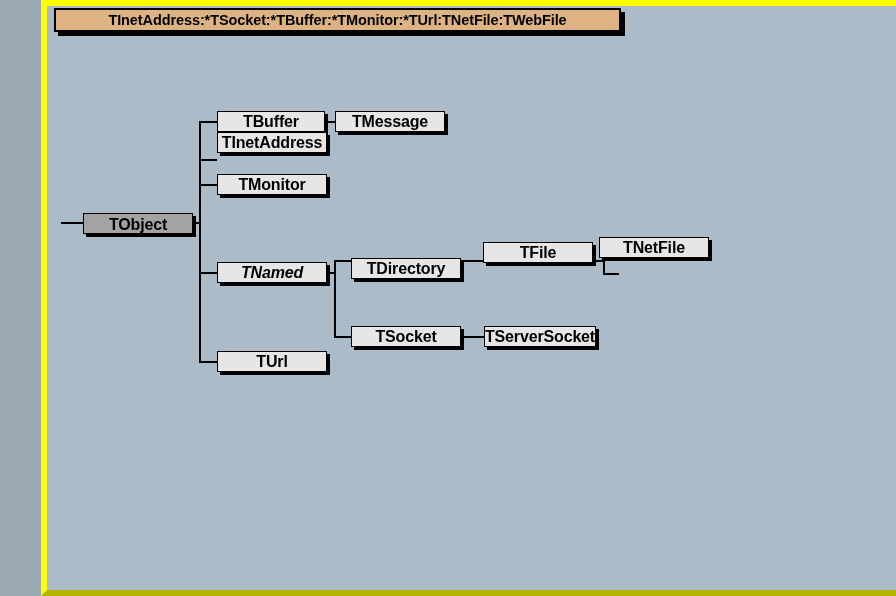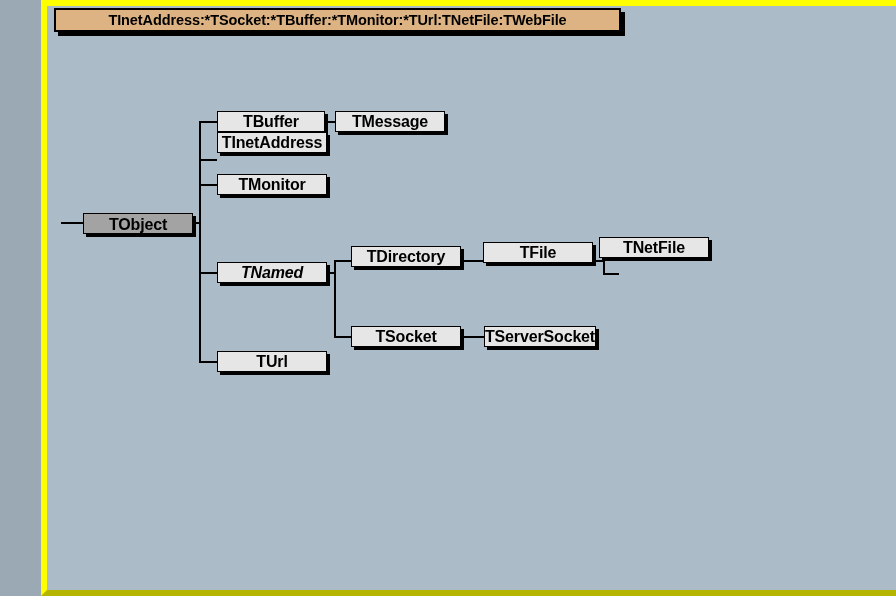--- a/index.html
+++ b/index.html
@@ -157,21 +157,21 @@
     </div>
 
     <div class="node" style="left:170px; top:168px; width:110px;">
       <span class="node-label">TMonitor</span>
     </div>
 
     <div class="node" style="left:170px; top:256px; width:110px;font-style:italic;">
       <span class="node-label">TNamed</span>
     </div>
 
-    <div class="node" style="left:304px; top:240px; width:110px;">
+    <div class="node" style="left:304px; top:252px; width:110px;">
       <span class="node-label">TDirectory</span>
     </div>
 
     <div class="node" style="left:436px; top:236px; width:110px;">
       <span class="node-label">TFile</span>
     </div>
 
     <div class="node" style="left:552px; top:231px; width:110px;">
       <span class="node-label">TNetFile</span>
     </div>

